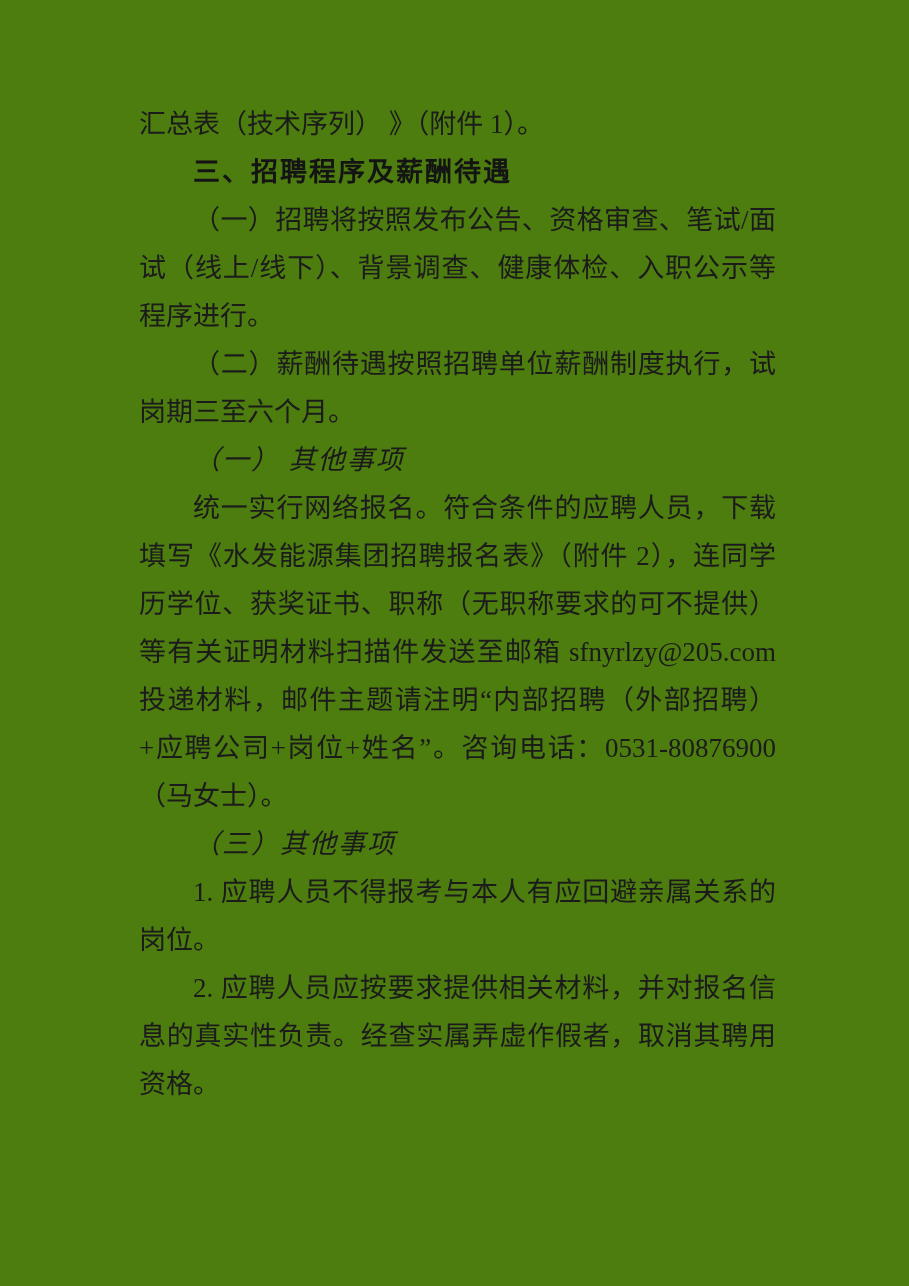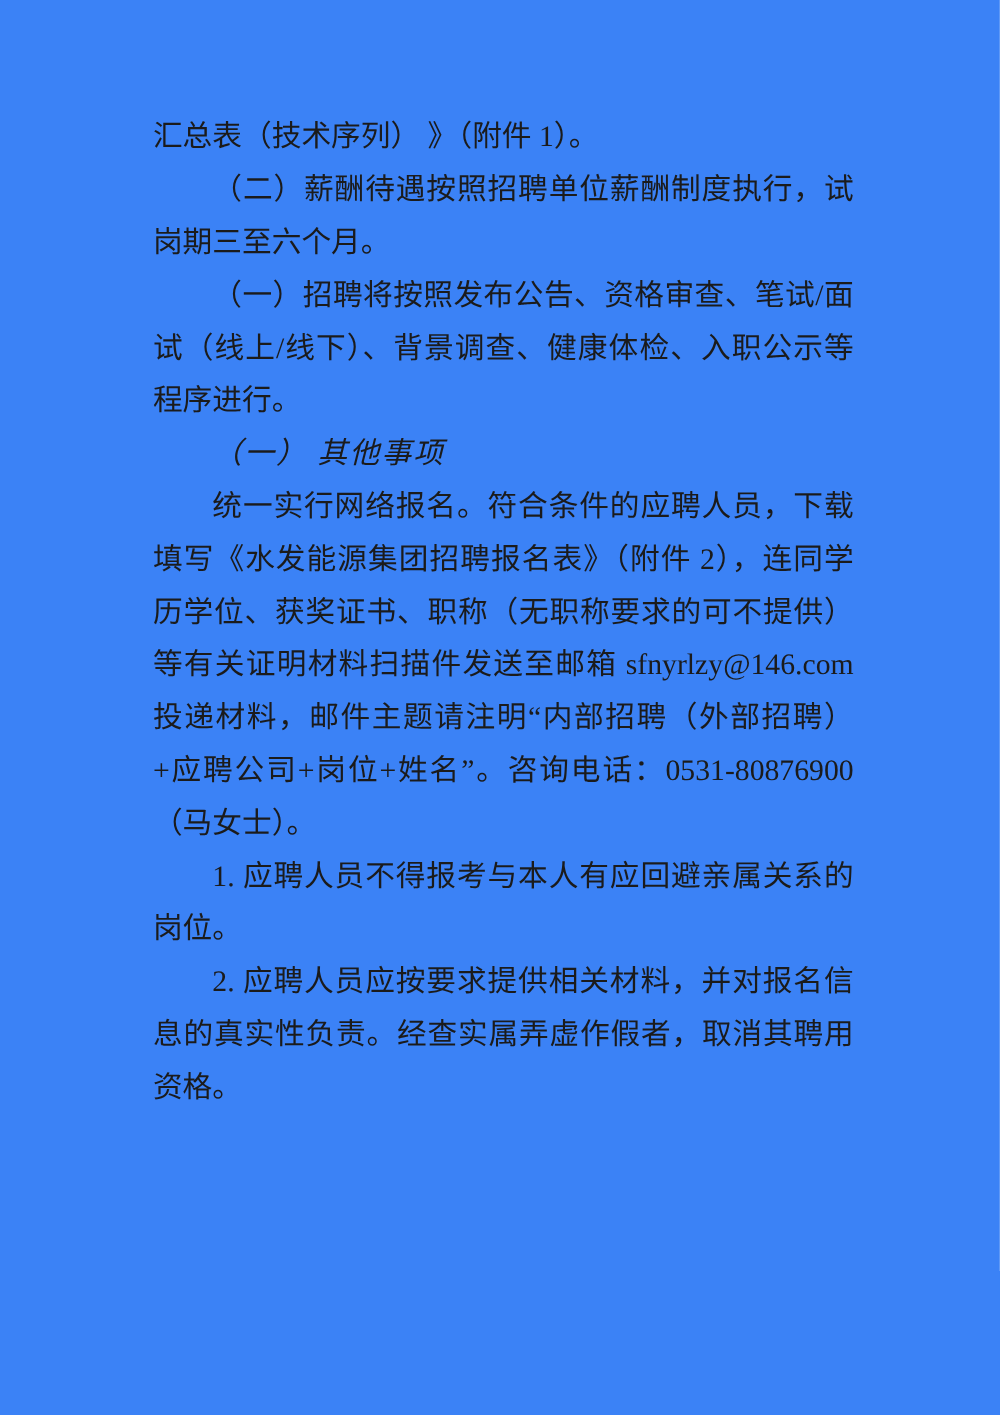--- a/index.html
+++ b/index.html
@@ -3,21 +3,21 @@
 <meta charset="utf-8">
 <title>Document</title>
 <style>
   * { margin: 0; padding: 0; box-sizing: border-box; }
   html, body { background: #ffffff; }
 
   .page {
     position: relative;
     width: 909px;
     height: 1286px;
-    background: #3b82f6;
+    background: #4d7c0f;
     overflow: hidden;
     margin: 0;
   }
 
   .content {
     position: absolute;
     left: 139px;
     top: 100px;
     width: 637px;
     color: #1b1b1b;
@@ -46,21 +46,23 @@
     text-indent: 2em;
     letter-spacing: 2px;
   }
 </style>
 </head>
 <body>
 
 <div class="page">
   <div class="content">
     <p class="para-continuation">汇总表（技术序列）  》（附件 1）。</p>
+    <p class="para-heading">三、招聘程序及薪酬待遇</p>
+    <p class="para-body">（一）招聘将按照发布公告、资格审查、笔试/面试（线上/线下）、背景调查、健康体检、入职公示等程序进行。</p>
     <p class="para-body">（二）薪酬待遇按照招聘单位薪酬制度执行，试岗期三至六个月。</p>
-    <p class="para-body">（一）招聘将按照发布公告、资格审查、笔试/面试（线上/线下）、背景调查、健康体检、入职公示等程序进行。</p>
     <p class="para-subheading">（一） 其他事项</p>
-    <p class="para-body">统一实行网络报名。符合条件的应聘人员，下载填写《水发能源集团招聘报名表》（附件 2），连同学历学位、获奖证书、职称（无职称要求的可不提供）等有关证明材料扫描件发送至邮箱 sfnyrlzy@146.com 投递材料，邮件主题请注明“内部招聘（外部招聘）+应聘公司+岗位+姓名”。咨询电话：0531-80876900（马女士）。</p>
+    <p class="para-body">统一实行网络报名。符合条件的应聘人员，下载填写《水发能源集团招聘报名表》（附件 2），连同学历学位、获奖证书、职称（无职称要求的可不提供）等有关证明材料扫描件发送至邮箱 sfnyrlzy@205.com 投递材料，邮件主题请注明“内部招聘（外部招聘）+应聘公司+岗位+姓名”。咨询电话：0531-80876900（马女士）。</p>
+    <p class="para-subheading">（三）其他事项</p>
     <p class="para-body">1. 应聘人员不得报考与本人有应回避亲属关系的岗位。</p>
     <p class="para-body">2. 应聘人员应按要求提供相关材料，并对报名信息的真实性负责。经查实属弄虚作假者，取消其聘用资格。</p>
 
   </div>
 </div>
 
 </body></html>

